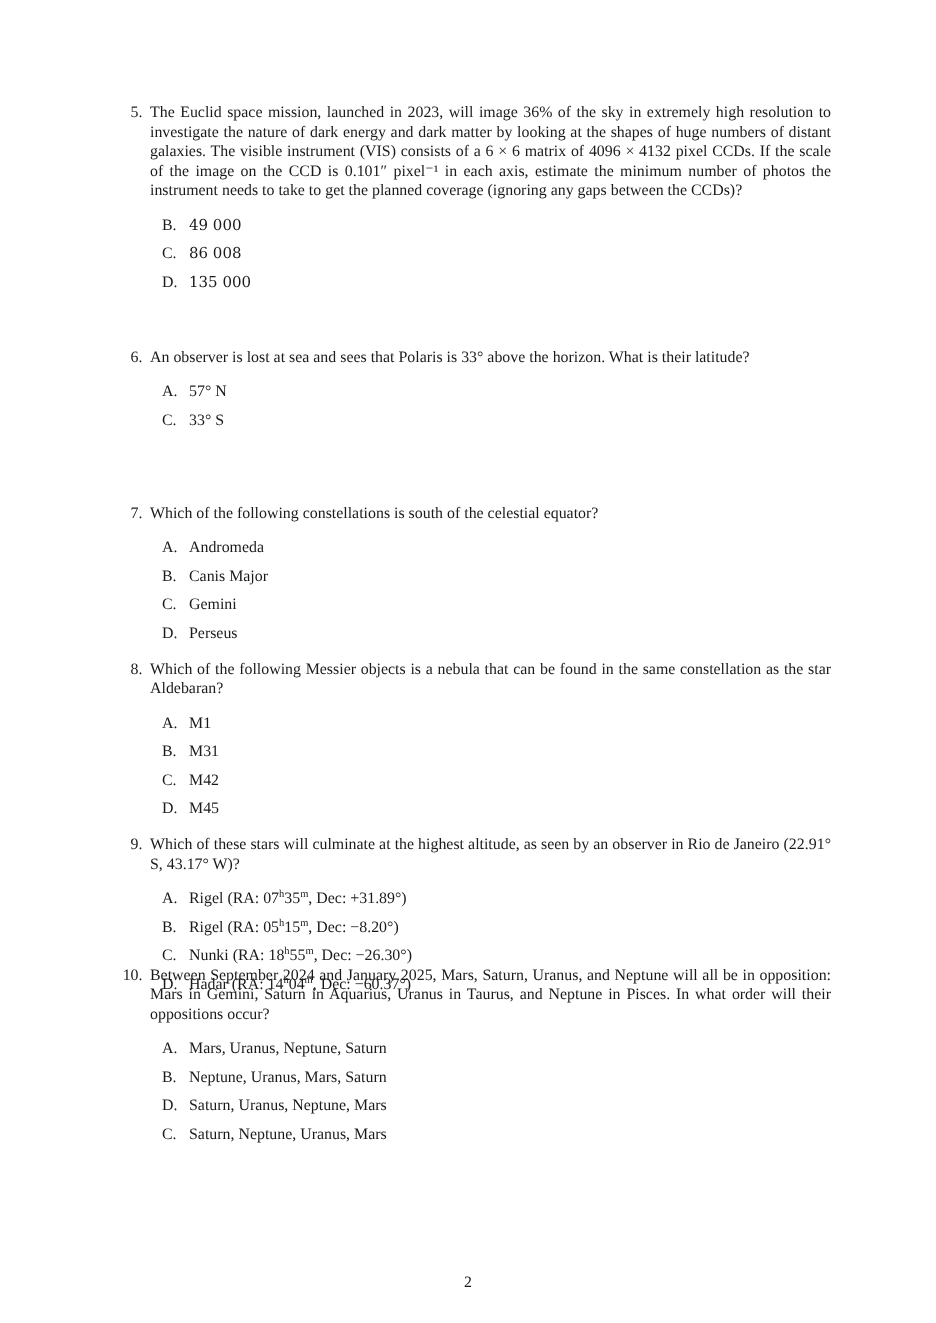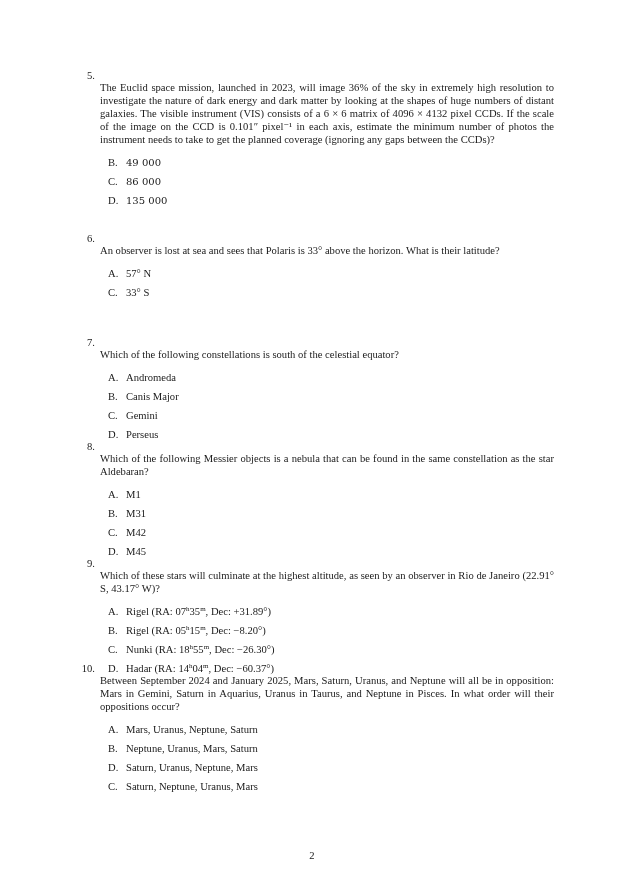--- a/index.html
+++ b/index.html
@@ -4,40 +4,40 @@
 <style>
   html, body { margin: 0; padding: 0; background: #ffffff; }
   body {
     width: 624px; height: 882px; position: relative; overflow: hidden;
     font-family: "Liberation Serif", "DejaVu Serif", serif;
     color: #1a1a1a;
   }
   .page { position: absolute; left: 0; top: 0; width: 624px; height: 882px; }
   .question { position: absolute; left: 78px; width: 476px; font-size: 10.6px; line-height: 13.1px; }
   .q-num { position: absolute; left: 0; width: 17px; text-align: right; }
-  .q-text { margin-left: 22px; text-align: justify; margin-top: 12px; }
+  .q-text { margin-left: 22px; text-align: justify; }
   .options { margin-top: 10px; margin-left: 30px; }
   .option { height: 19px; line-height: 13px; white-space: nowrap; }
   .opt-label { display: inline-block; width: 18px; }
   .math { font-family: "DejaVu Serif", "Liberation Serif", serif; font-size: 10px; }
   sup { font-size: 7px; line-height: 0; vertical-align: 4px; }
   .page-number { position: absolute; left: 0; width: 624px; top: 850px; text-align: center; font-size: 10.6px; }
   .option-text { display: inline; }
 </style>
 </head>
 <body>
 
 <div class="page">
 
   <div class="question" style="top:69px;">
     <span class="q-num">5.</span>
     <div class="q-text">The Euclid space mission, launched in 2023, will image 36% of the sky in extremely high resolution to investigate the nature of dark energy and dark matter by looking at the shapes of huge numbers of distant galaxies. The visible instrument (VIS) consists of a 6 × 6 matrix of 4096 × 4132 pixel CCDs. If the scale of the image on the CCD is 0.101″ pixel⁻¹ in each axis, estimate the minimum number of photos the instrument needs to take to get the planned coverage (ignoring any gaps between the CCDs)?</div>
     <div class="options">
       <div class="option"><span class="opt-label">B.</span><span class="option-text math">49 000</span></div>
-      <div class="option"><span class="opt-label">C.</span><span class="option-text math">86 000</span></div>
+      <div class="option"><span class="opt-label">C.</span><span class="option-text math">86 008</span></div>
       <div class="option"><span class="opt-label">D.</span><span class="option-text math">135 000</span></div>
     </div>
   </div>
 
   <div class="question" style="top:232px;">
     <span class="q-num">6.</span>
     <div class="q-text">An observer is lost at sea and sees that Polaris is 33° above the horizon. What is their latitude?</div>
     <div class="options">
       <div class="option"><span class="opt-label">A.</span><span class="option-text">57° N</span></div>
       <div class="option"><span class="opt-label">C.</span><span class="option-text">33° S</span></div>
@@ -70,21 +70,21 @@
     <span class="q-num">9.</span>
     <div class="q-text">Which of these stars will culminate at the highest altitude, as seen by an observer in Rio de Janeiro (22.91° S, 43.17° W)?</div>
     <div class="options">
       <div class="option"><span class="opt-label">A.</span><span class="option-text star-opt"><span>Rigel (RA: </span><span>07</span><sup>h</sup><span>35</span><sup>m</sup><span>, Dec: +31.89°)</span></span></div>
       <div class="option"><span class="opt-label">B.</span><span class="option-text star-opt"><span>Rigel (RA: </span><span>05</span><sup>h</sup><span>15</span><sup>m</sup><span>, Dec: −8.20°)</span></span></div>
       <div class="option"><span class="opt-label">C.</span><span class="option-text star-opt"><span>Nunki (RA: </span><span>18</span><sup>h</sup><span>55</span><sup>m</sup><span>, Dec: −26.30°)</span></span></div>
       <div class="option"><span class="opt-label">D.</span><span class="option-text star-opt"><span>Hadar (RA: </span><span>14</span><sup>h</sup><span>04</span><sup>m</sup><span>, Dec: −60.37°)</span></span></div>
     </div>
   </div>
 
-  <div class="question" style="top:662px;">
+  <div class="question" style="top:644px;">
     <span class="q-num">10.</span>
     <div class="q-text">Between September 2024 and January 2025, Mars, Saturn, Uranus, and Neptune will all be in opposition: Mars in Gemini, Saturn in Aquarius, Uranus in Taurus, and Neptune in Pisces. In what order will their oppositions occur?</div>
     <div class="options">
       <div class="option"><span class="opt-label">A.</span><span class="option-text">Mars, Uranus, Neptune, Saturn</span></div>
       <div class="option"><span class="opt-label">B.</span><span class="option-text">Neptune, Uranus, Mars, Saturn</span></div>
       <div class="option"><span class="opt-label">D.</span><span class="option-text">Saturn, Uranus, Neptune, Mars</span></div>
       <div class="option"><span class="opt-label">C.</span><span class="option-text">Saturn, Neptune, Uranus, Mars</span></div>
     </div>
   </div>
 

